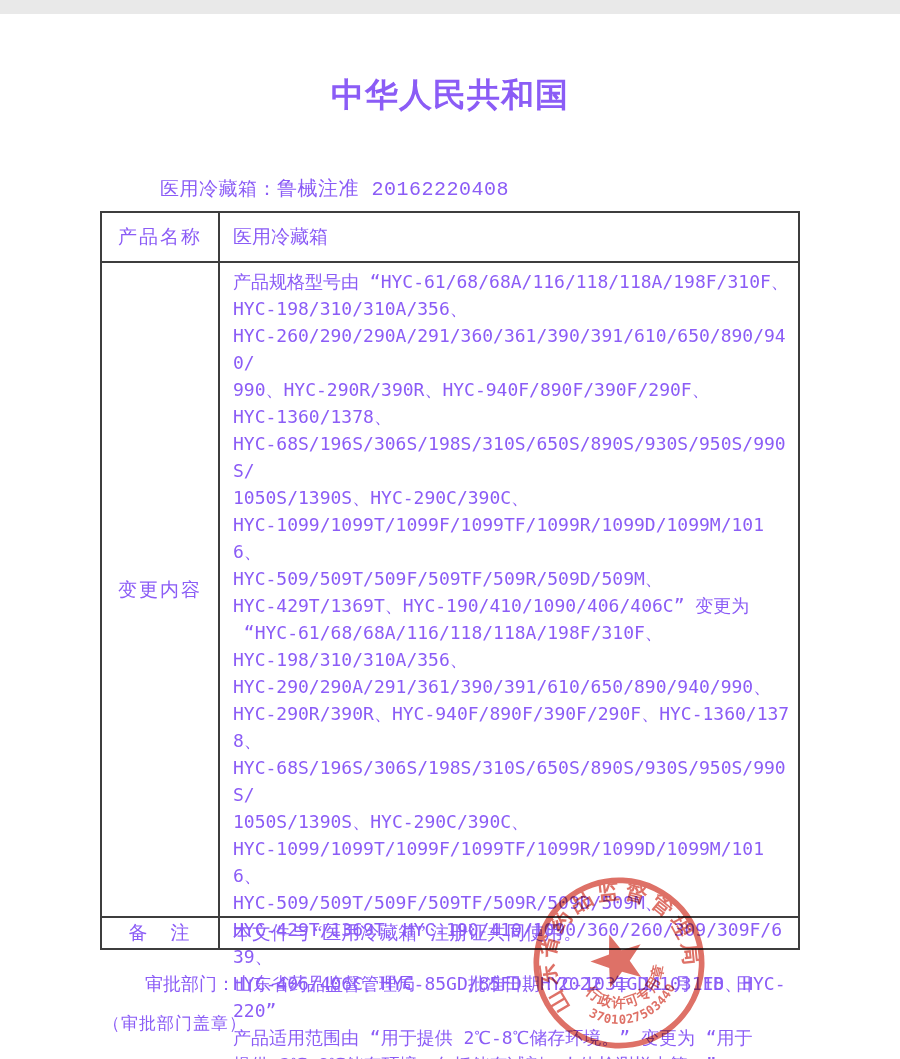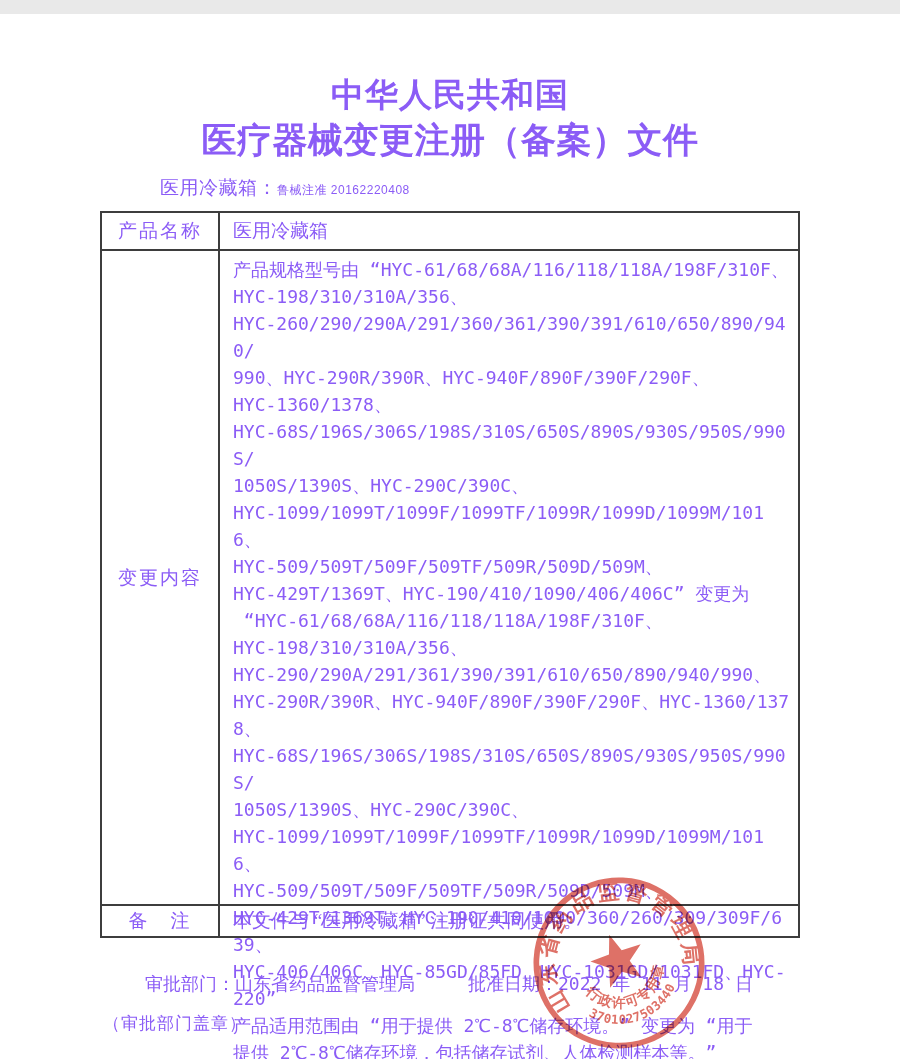--- a/index.html
+++ b/index.html
@@ -15,41 +15,41 @@
   .title-block{
     position:absolute;top:60px;left:0;width:100%;
     text-align:center;font-weight:700;line-height:1.32;
   }
   .title-line1{font-size:33px;letter-spacing:1px;}
   .title-line2{font-size:35px;letter-spacing:0.5px;}
   .reg-line{
     position:absolute;top:161px;left:160px;
     font-size:19px;letter-spacing:0.5px;
   }
-  .reg-line .num{font-family:Liberation Sans, sans-serif;font-size:12px;}
+  .reg-line .num{font-family:Liberation Mono, monospace;font-size:20px;}
   .doc-table{
     position:absolute;top:197px;left:100px;width:700px;
     border:2px solid #3d3d3d;
     box-sizing:border-box;
     display:flex;flex-direction:column;
   }
   .t-row{display:flex;box-sizing:border-box;}
   .t-row + .t-row{border-top:2px solid #3d3d3d;}
   .t-label{
     width:118px;flex:0 0 118px;
     border-right:2px solid #3d3d3d;
     display:flex;align-items:center;justify-content:center;
     font-size:19px;letter-spacing:2px;
     box-sizing:border-box;
   }
   .t-content{
     flex:1;box-sizing:border-box;
     font-size:19px;
   }
-  .row-product{height:36px;}
+  .row-product{height:48px;}
   .row-product .t-content{display:flex;align-items:center;padding-left:13px;}
   .row-change{height:655px;}
   .row-change .t-content{
     padding:5px 6px 4px 13px;
     font-family:"DejaVu Sans Mono","Liberation Serif", monospace;
     font-size:18px;line-height:27px;
     white-space:pre-wrap;
     word-break:break-all;
   }
   .row-remark{height:32px;}
@@ -68,21 +68,20 @@
   }
   .seal svg{width:100%;height:100%;}
 </style>
 </head>
 <body>
 
 <div class="page">
 
   <div class="title-block">
     <div class="title-line1">中华人民共和国</div>
-    <div class="title-line2">医疗器械变更注册（备案）文件</div>
   </div>
 
   <div class="reg-line">
     <span>医用冷藏箱：</span><span class="num">鲁械注准 20162220408</span>
   </div>
 
   <div class="doc-table">
 
     <div class="t-row row-product">
       <div class="t-label">产品名称</div>

